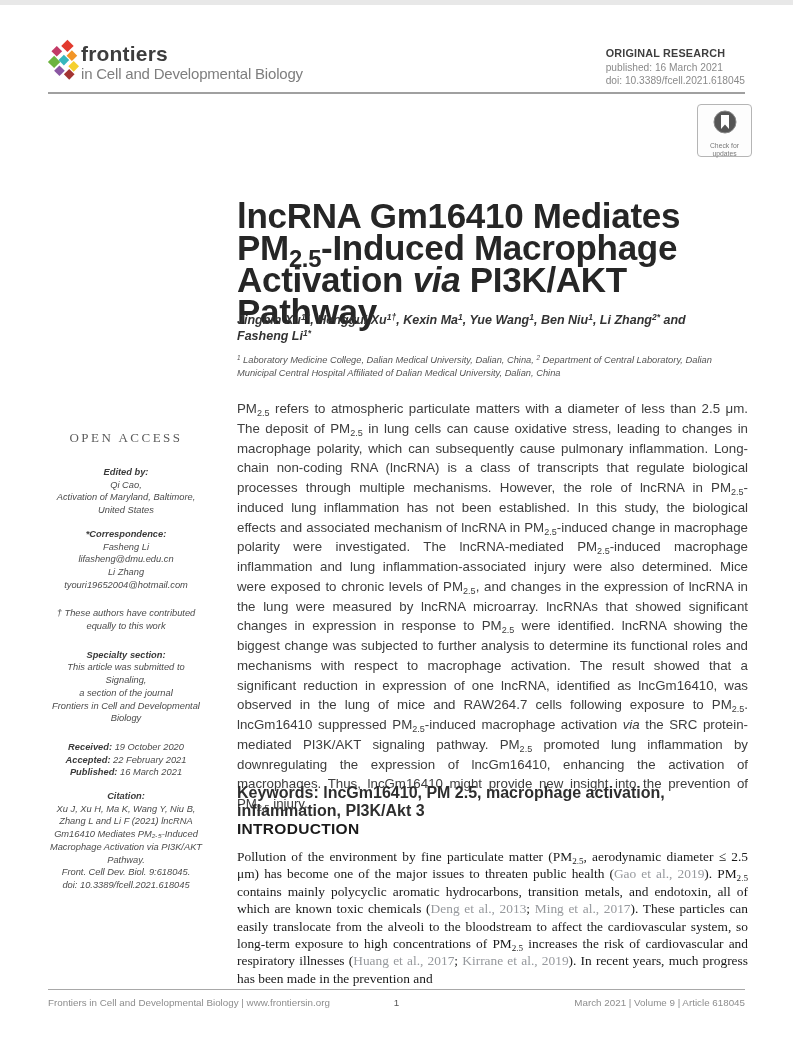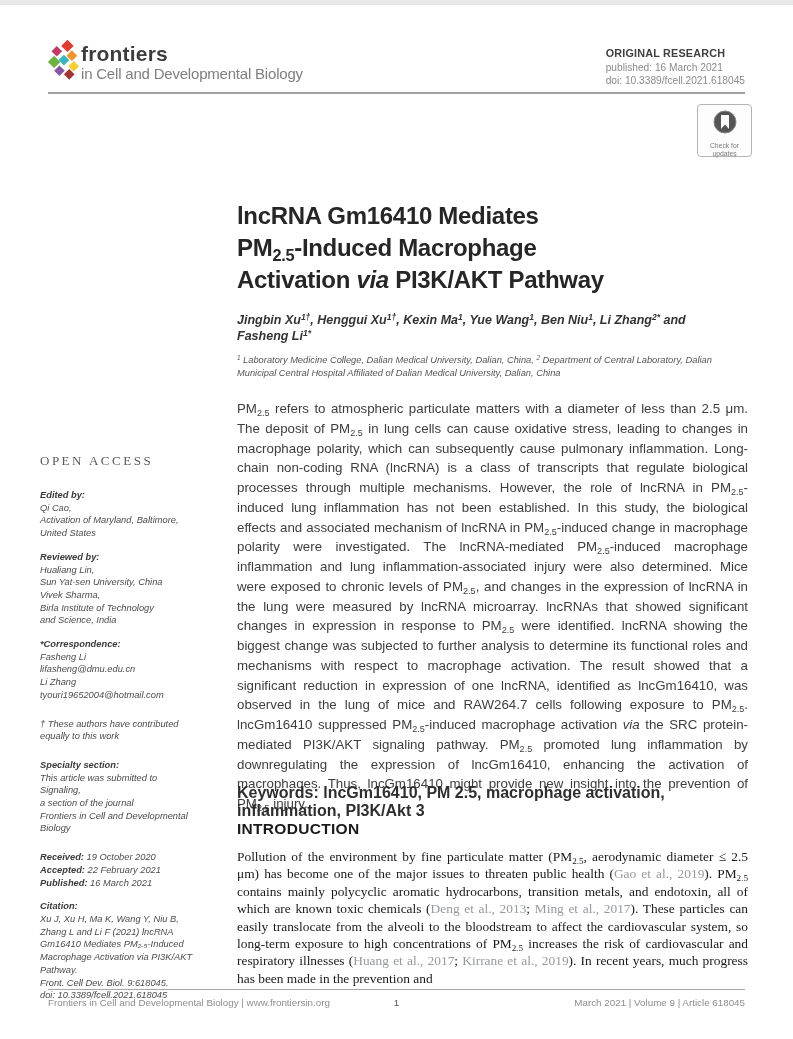--- a/index.html
+++ b/index.html
@@ -17,32 +17,32 @@
   .article-type { font-size:10.8px; font-weight:bold; color:#3f3f3f; letter-spacing:0.2px; }
   .pub-line, .doi-line { font-size:10.2px; color:#8a8a8a; margin-top:2.5px; }
   .header-rule { position:absolute; left:48px; top:87px; width:697px; height:2px; background:#a0a0a0; }
   .check-badge {
     position:absolute; left:697px; top:99px; width:55px; height:53px;
     border:1px solid #b5b5b5; border-radius:4px; background:#fdfdfd;
     text-align:center; cursor:pointer;
   }
   .check-badge .cb-text { font-size:6.8px; color:#7a7a7a; line-height:7.5px; margin-top:1px; }
   
-  .sidebar { position:absolute; left:40px; top:448px; width:172px; text-align:left; }
+  .sidebar { position:absolute; left:40px; top:425px; width:172px; text-align:center; }
   .open-access {
     font-family:"Liberation Serif", serif; font-size:13px; color:#5c5c5c;
     letter-spacing:2.5px; margin-bottom:20px;
   }
   .sb-block { font-size:9.3px; line-height:12.7px; font-style:italic; color:#4c4c4c; margin-top:11px; }
   .sb-block.mt0 { margin-top:0; }
   .sb-block.mt16 { margin-top:16px; }
   .sb-label { font-weight:bold; color:#3a3a3a; }
   
   .main-col { position:absolute; left:237px; width:511px; }
-  .title { top:195px; font-size:24px; line-height:32px; font-weight:bold; color:#262626; letter-spacing:-0.3px; }
+  .title { top:195px; font-size:35px; line-height:32px; font-weight:bold; color:#262626; letter-spacing:-0.3px; }
   .authors { top:307px; font-size:12.5px; line-height:16px; font-weight:bold; font-style:italic; color:#333; }
   .affiliations { top:349px; font-size:9.3px; line-height:12.5px; font-style:italic; color:#565656; }
   .abstract { top:394px; font-size:13.3px; line-height:19.75px; color:#3d3d3d; text-align:justify; }
   .keywords { top:779px; font-size:16px; font-weight:bold; color:#2e2e2e; }
   .section-heading { top:815px; font-size:15.5px; font-weight:bold; color:#1a1a1a; letter-spacing:0.3px; }
   .body-par {
     top:843px; font-family:"Liberation Serif", serif;
     font-size:13.4px; line-height:17.4px; color:#191919; text-align:justify;
   }
   sub { font-size:68%; vertical-align:-0.3em; line-height:0; }
@@ -89,21 +89,20 @@
     <div class="cb-text">
       <div>Check for</div>
       <div>updates</div>
     </div>
   </div>
 
   <div class="sidebar">
     <div class="open-access">OPEN ACCESS</div>
     <div id="sb-blocks">
         <div class="sb-block"><span class="sb-label">Edited by:</span><br><span>Qi Cao,</span><br><span>Activation of Maryland, Baltimore,</span><br><span>United States</span></div>
-        <div class="sb-block"><span class="sb-label">Reviewed by:</span><br><span>Hualiang Lin,</span><br><span>Sun Yat-sen University, China</span><br><span>Vivek Sharma,</span><br><span>Birla Institute of Technology</span><br><span>and Science, India</span></div>
         <div class="sb-block"><span class="sb-label">*Correspondence:</span><br><span>Fasheng Li</span><br><span>lifasheng@dmu.edu.cn</span><br><span>Li Zhang</span><br><span>tyouri19652004@hotmail.com</span></div>
         <div class="sb-block mt16"><span>† These authors have contributed</span><br><span>equally to this work</span></div>
         <div class="sb-block mt16"><span class="sb-label">Specialty section:</span><br><span>This article was submitted to</span><br><span>Signaling,</span><br><span>a section of the journal</span><br><span>Frontiers in Cell and Developmental</span><br><span>Biology</span></div>
         <div class="sb-block mt16"><span class="sb-label">Received:</span><span> 19 October 2020</span></div>
         <div class="sb-block mt0"><span class="sb-label">Accepted:</span><span> 22 February 2021</span></div>
         <div class="sb-block mt0"><span class="sb-label">Published:</span><span> 16 March 2021</span></div>
         <div class="sb-block"><span class="sb-label">Citation:</span><br><span>Xu J, Xu H, Ma K, Wang Y, Niu B,</span><br><span>Zhang L and Li F (2021) lncRNA</span><br><span>Gm16410 Mediates PM₂.₅-Induced</span><br><span>Macrophage Activation via PI3K/AKT</span><br><span>Pathway.</span><br><span>Front. Cell Dev. Biol. 9:618045.</span><br><span>doi: 10.3389/fcell.2021.618045</span></div>
       </div>
   </div>
 

